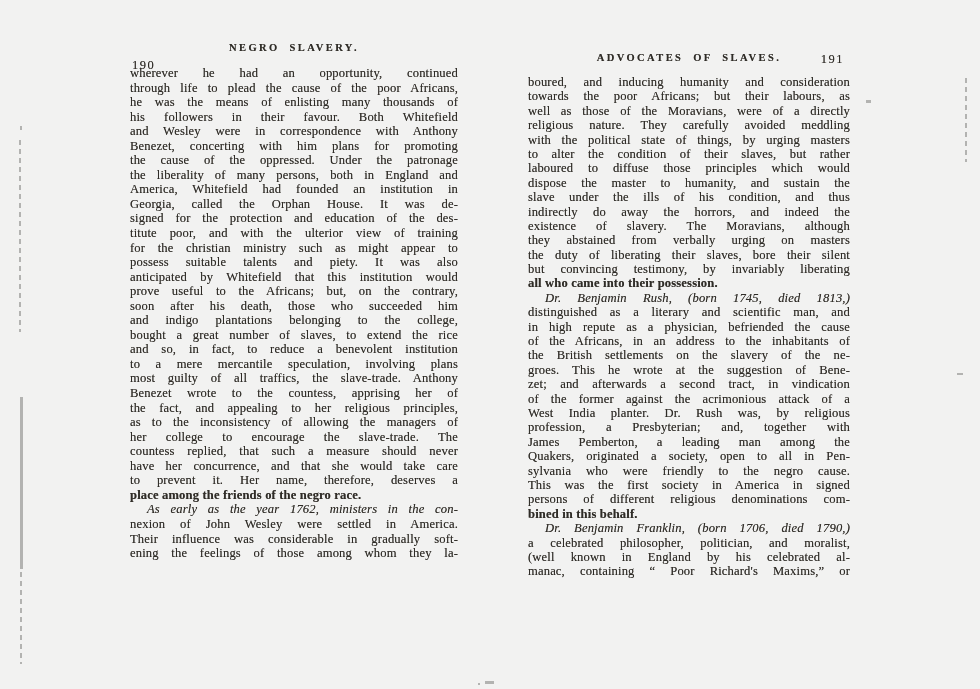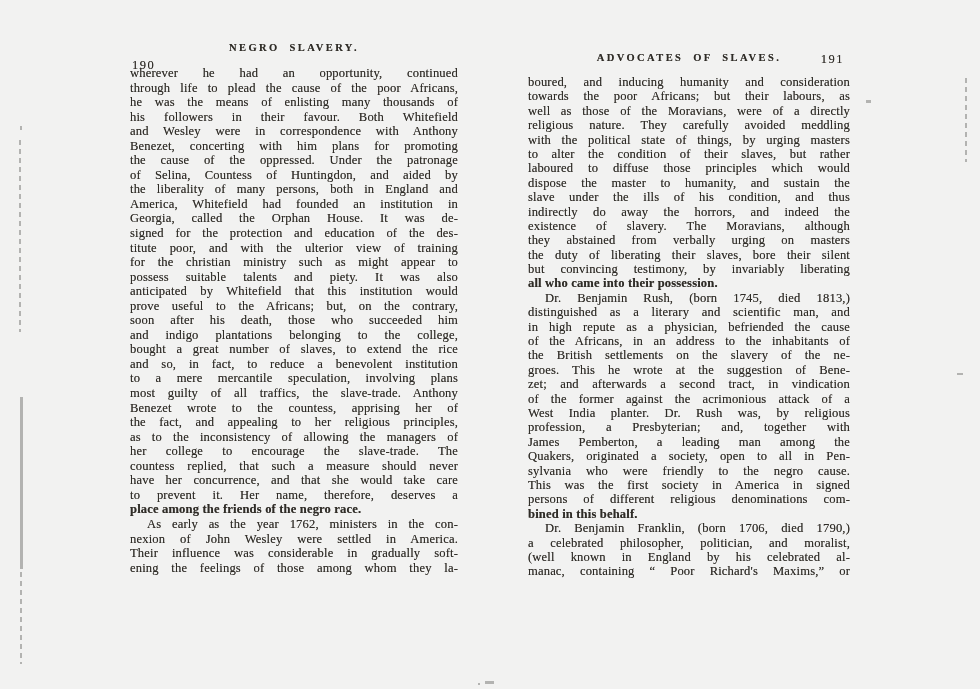--- a/index.html
+++ b/index.html
@@ -47,21 +47,21 @@
     line-height: 14.55px;
     font-size: 12.6px;
     letter-spacing: 0.15px;
     text-align: justify;
     text-align-last: justify;
     text-justify: inter-word;
     overflow: hidden;
     text-shadow: 0 0 0.4px rgba(47,44,39,0.55);
   }
   .page-right .body .line { height: 14.4px; line-height: 14.4px; }
-  .body .line.indent { padding-left: 17px; }
+  .body .line.indent { padding-left: 17px; font-style: italic; }
   .body .line.para-end { text-align-last: left; font-weight: bold; }
 
   .artifact { position: absolute; background: var(--artifact); }
   .artifact.dashv {
     background: repeating-linear-gradient(180deg,
       var(--artifact) 0 5px, rgba(0,0,0,0) 5px 9px);
   }
 </style>
 </head>
 <body>
@@ -74,21 +74,20 @@
       <span class="running">NEGRO SLAVERY.</span>
     </div>
     <div class="body">
         <div class="line">wherever he had an opportunity, continued</div>
         <div class="line">through life to plead the cause of the poor Africans,</div>
         <div class="line">he was the means of enlisting many thousands of</div>
         <div class="line">his followers in their favour.  Both Whitefield</div>
         <div class="line">and Wesley were in correspondence with Anthony</div>
         <div class="line">Benezet, concerting with him plans for promoting</div>
         <div class="line">the cause of the oppressed.  Under the patronage</div>
-        <div class="line">of Selina, Countess of Huntingdon, and aided by</div>
         <div class="line">the liberality of many persons, both in England and</div>
         <div class="line">America, Whitefield had founded an institution in</div>
         <div class="line">Georgia, called the Orphan House.  It was de-</div>
         <div class="line">signed for the protection and education of the des-</div>
         <div class="line">titute poor, and with the ulterior view of training</div>
         <div class="line">for the christian ministry such as might appear to</div>
         <div class="line">possess suitable talents and piety.  It was also</div>
         <div class="line">anticipated by Whitefield that this institution would</div>
         <div class="line">prove useful to the Africans; but, on the contrary,</div>
         <div class="line">soon after his death, those who succeeded him</div>

